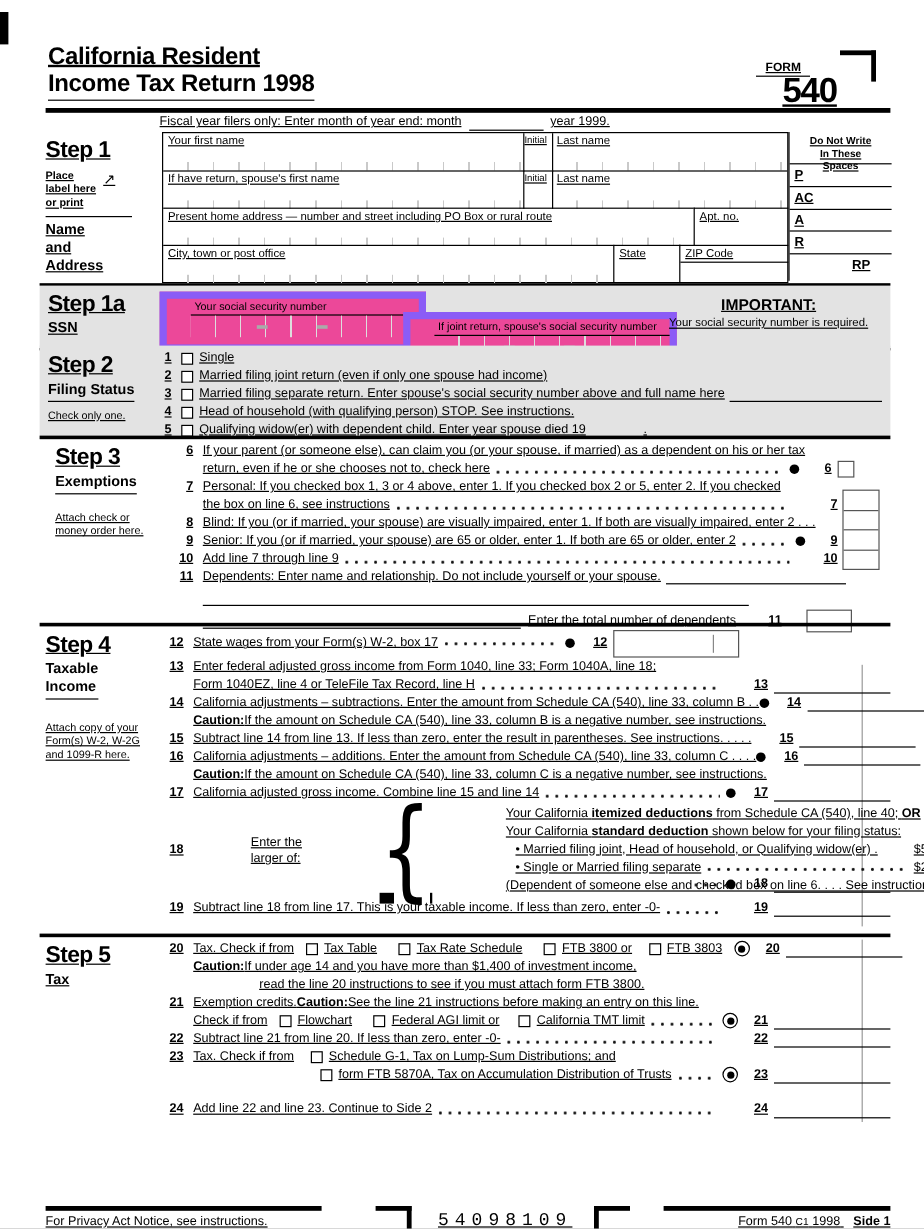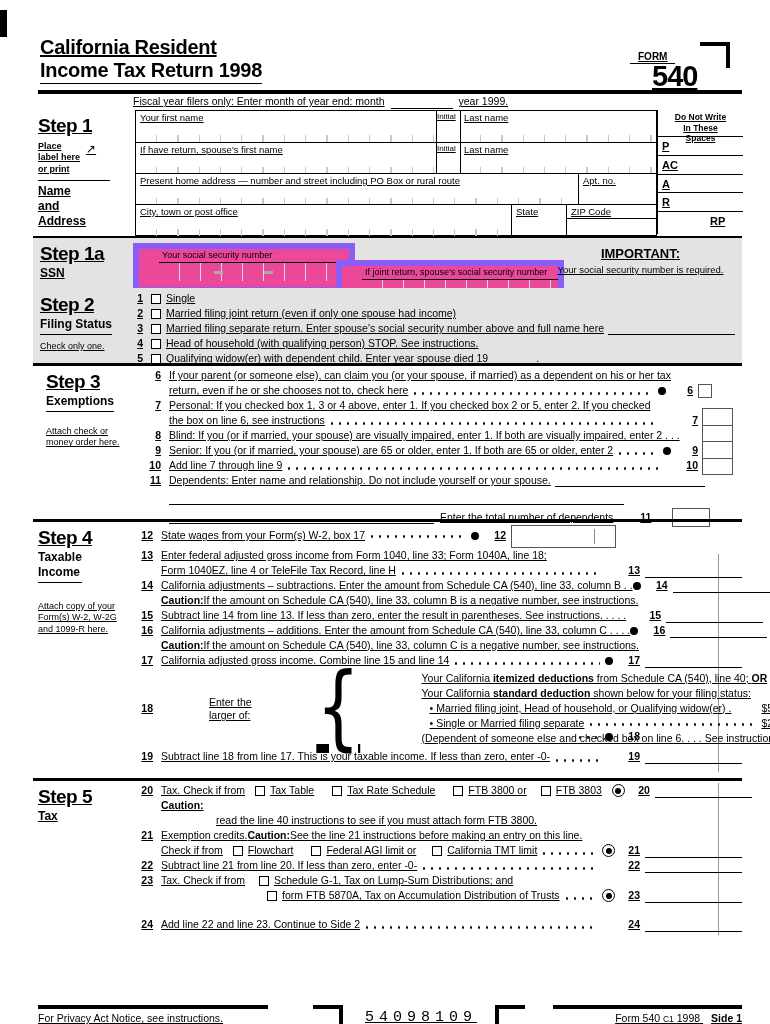--- a/index.html
+++ b/index.html
@@ -449,24 +449,25 @@
         <span class="dotsS" style="width:22px;"></span>
         <span class="cdot">
             <i></i>
           </span>
         <span class="rn">20</span>
         <span class="amt"></span>
       </div>
       <div class="row">
         <span class="n"></span>
         <span class="b">Caution:</span>
-      </div>
-      <div class="row">
-        <span class="n"></span>
-        <span style="margin-left:55px;">read the line 40 instructions to see if you must attach form FTB 3800.</span>
+        <span> If under age 14 and you have more than $1,400 of investment income,</span>
+      </div>
+      <div class="row">
+        <span class="n"></span>
+        <span style="margin-left:55px;">read the line 20 instructions to see if you must attach form FTB 3800.</span>
       </div>
       <div class="row">
         <span class="n">21</span>
         <span>Exemption credits. </span>
         <span class="b">Caution:</span>
         <span> See the line 21 instructions before making an entry on this line.</span>
       </div>
       <div class="row">
         <span class="n"></span>
         <span>Check if from</span>

